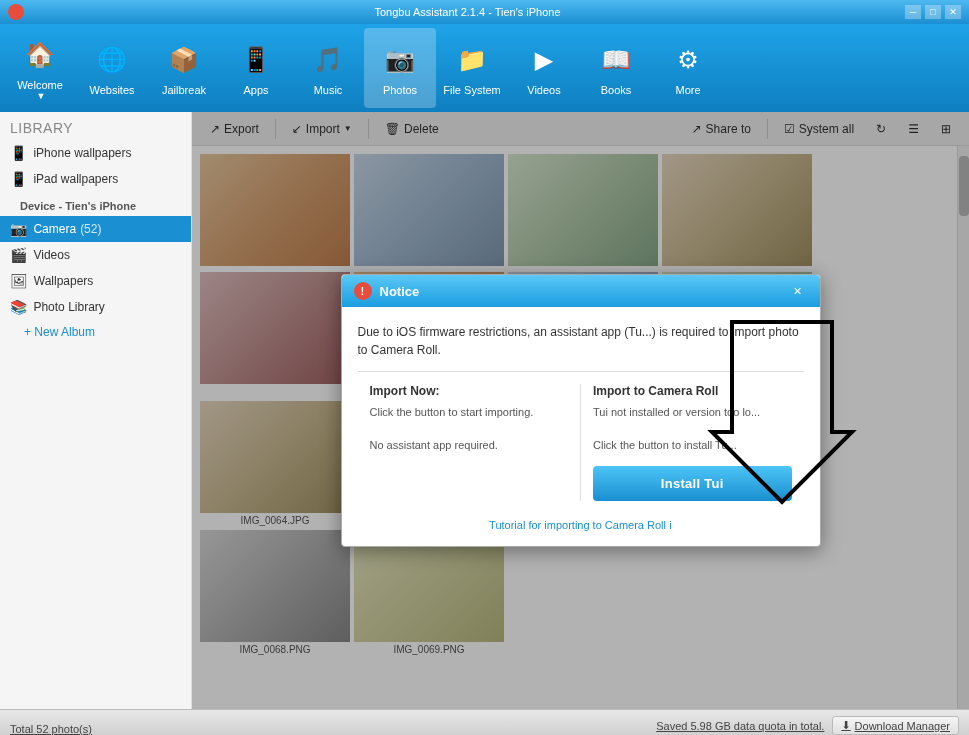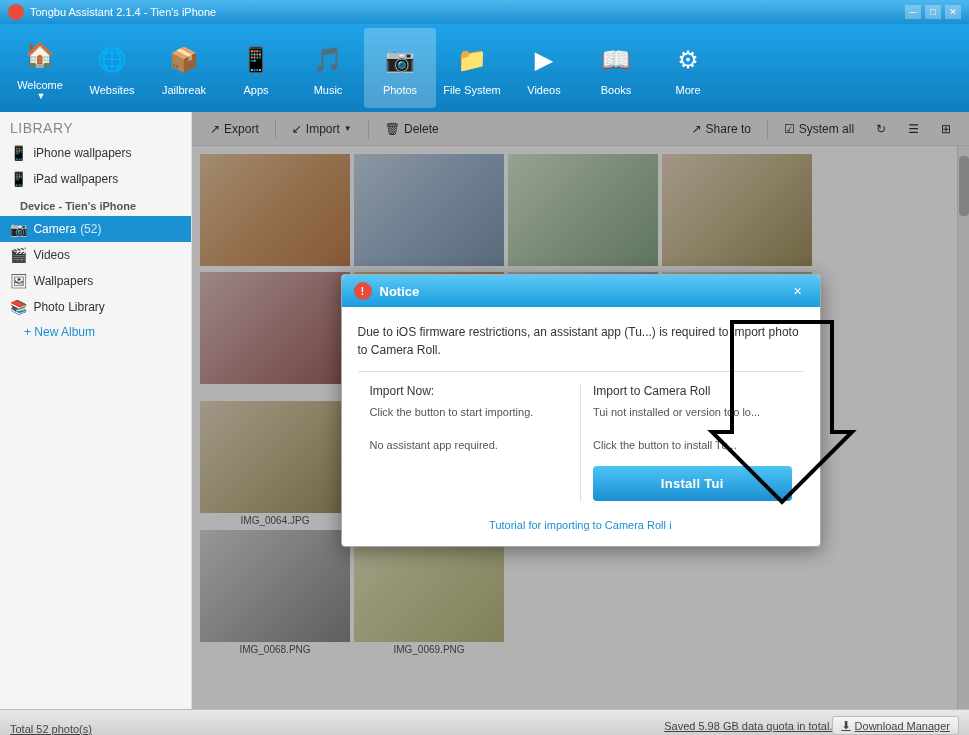--- a/index.html
+++ b/index.html
@@ -12,21 +12,21 @@
       display: flex;
       align-items: center;
       padding: 0 8px;
       color: white;
       font-size: 11px;
     }
     #title-bar .logo {
       width: 16px; height: 16px; background: #e74c3c; border-radius: 50%;
       margin-right: 6px; display: inline-block;
     }
-    #title-bar .title { flex: 1; }
+    #title-bar .title { flex: 1; text-align: center; }
     #title-bar .win-controls { display: flex; gap: 4px; }
     #title-bar .win-btn {
       width: 16px; height: 14px; background: rgba(255,255,255,0.3);
       border: none; cursor: pointer; font-size: 9px; color: white;
       display: flex; align-items: center; justify-content: center;
     }
 
     
     #toolbar {
       background: linear-gradient(to bottom, #1fa3e8, #0e7fc0);
@@ -162,21 +162,21 @@
       border-top: 1px solid #bbb;
       display: flex;
       align-items: flex-end;
       padding: 0 10px;
       font-size: 11px;
       color: #444;
       text-decoration: underline;
     }
     #status-bar .status-right {
       margin-left: auto;
-      display: flex; align-items: center; 
+      display: flex; align-items: center; gap: 8px;
     }
     .download-mgr-btn {
       display: flex; align-items: center; gap: 4px;
       padding: 2px 8px;
       background: linear-gradient(to bottom, #f5f5f5, #e0e0e0);
       border: 1px solid #bbb; border-radius: 3px;
       cursor: pointer; font-size: 11px;
     }
 
     
@@ -231,21 +231,21 @@
       padding-top: 12px;
       gap: 0;
     }
     .notice-col {
       flex: 1; padding: 0 12px;
     }
     .notice-col + .notice-col {
       border-left: 1px solid #ddd;
     }
     .notice-col-title {
-      font-size: 12px; font-weight: normal; color: #333; margin-bottom: 6px;
+      font-size: 12px; font-weight: bold; color: #333; margin-bottom: 6px;
     }
     .notice-col-text {
       font-size: 11px; color: #555; line-height: 1.5; margin-bottom: 12px;
     }
     .notice-col-btn {
       width: 100%; padding: 10px;
       border: none; border-radius: 4px;
       background: linear-gradient(to bottom, #4dc4f5, #1a8fd1);
       color: white; font-size: 13px; font-weight: bold;
       cursor: pointer; letter-spacing: 0.3px;

